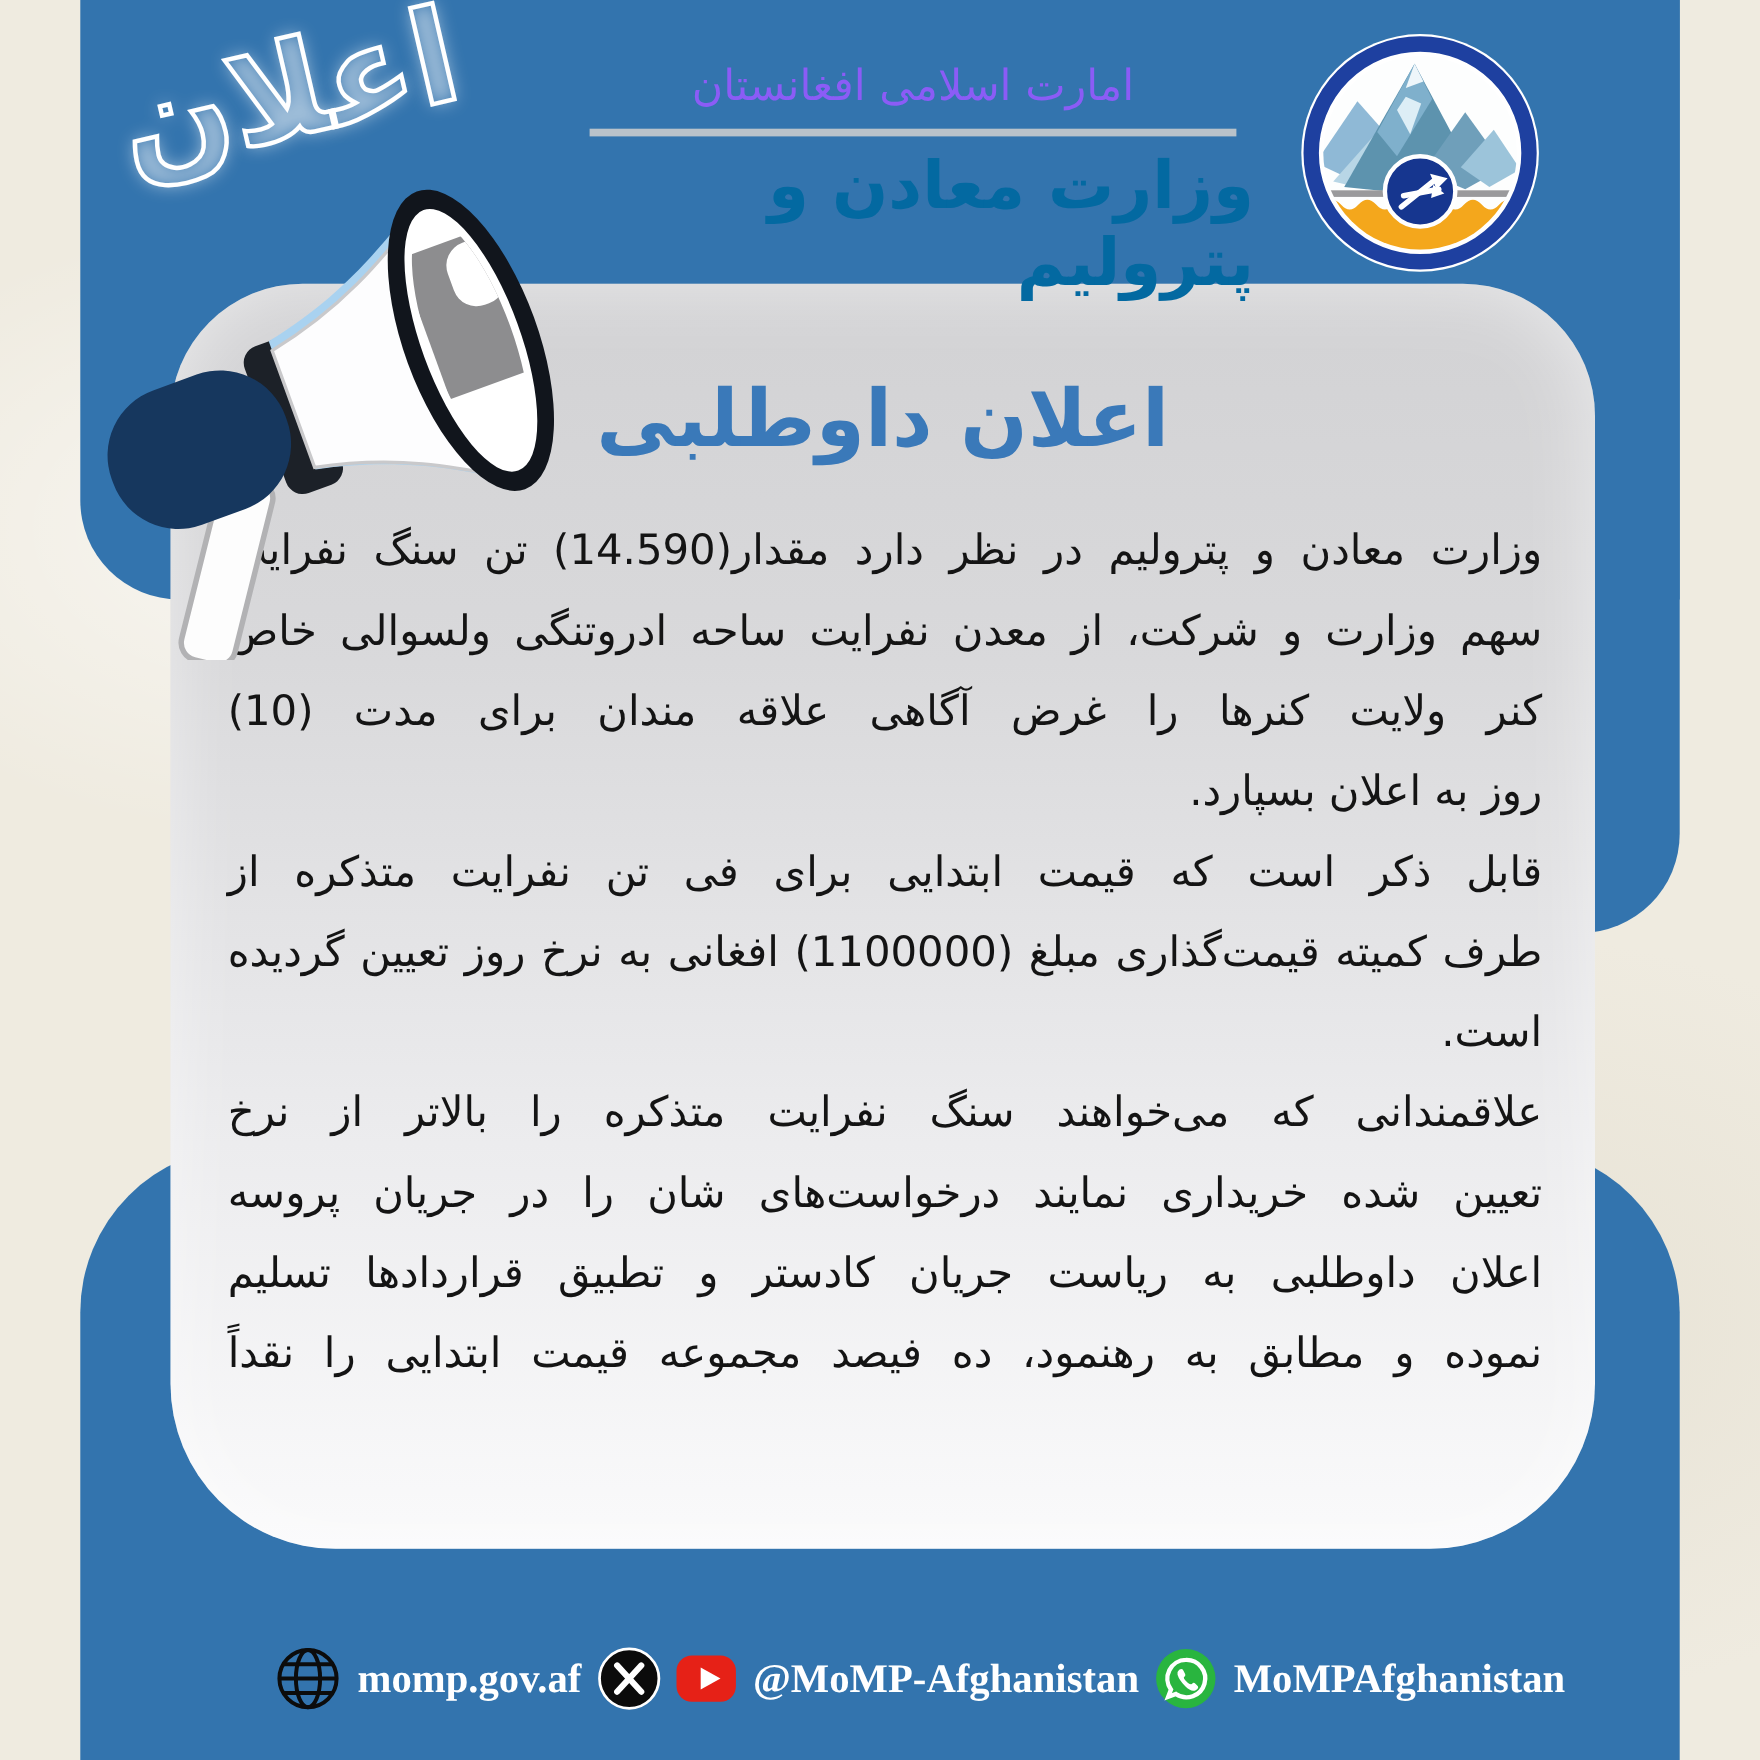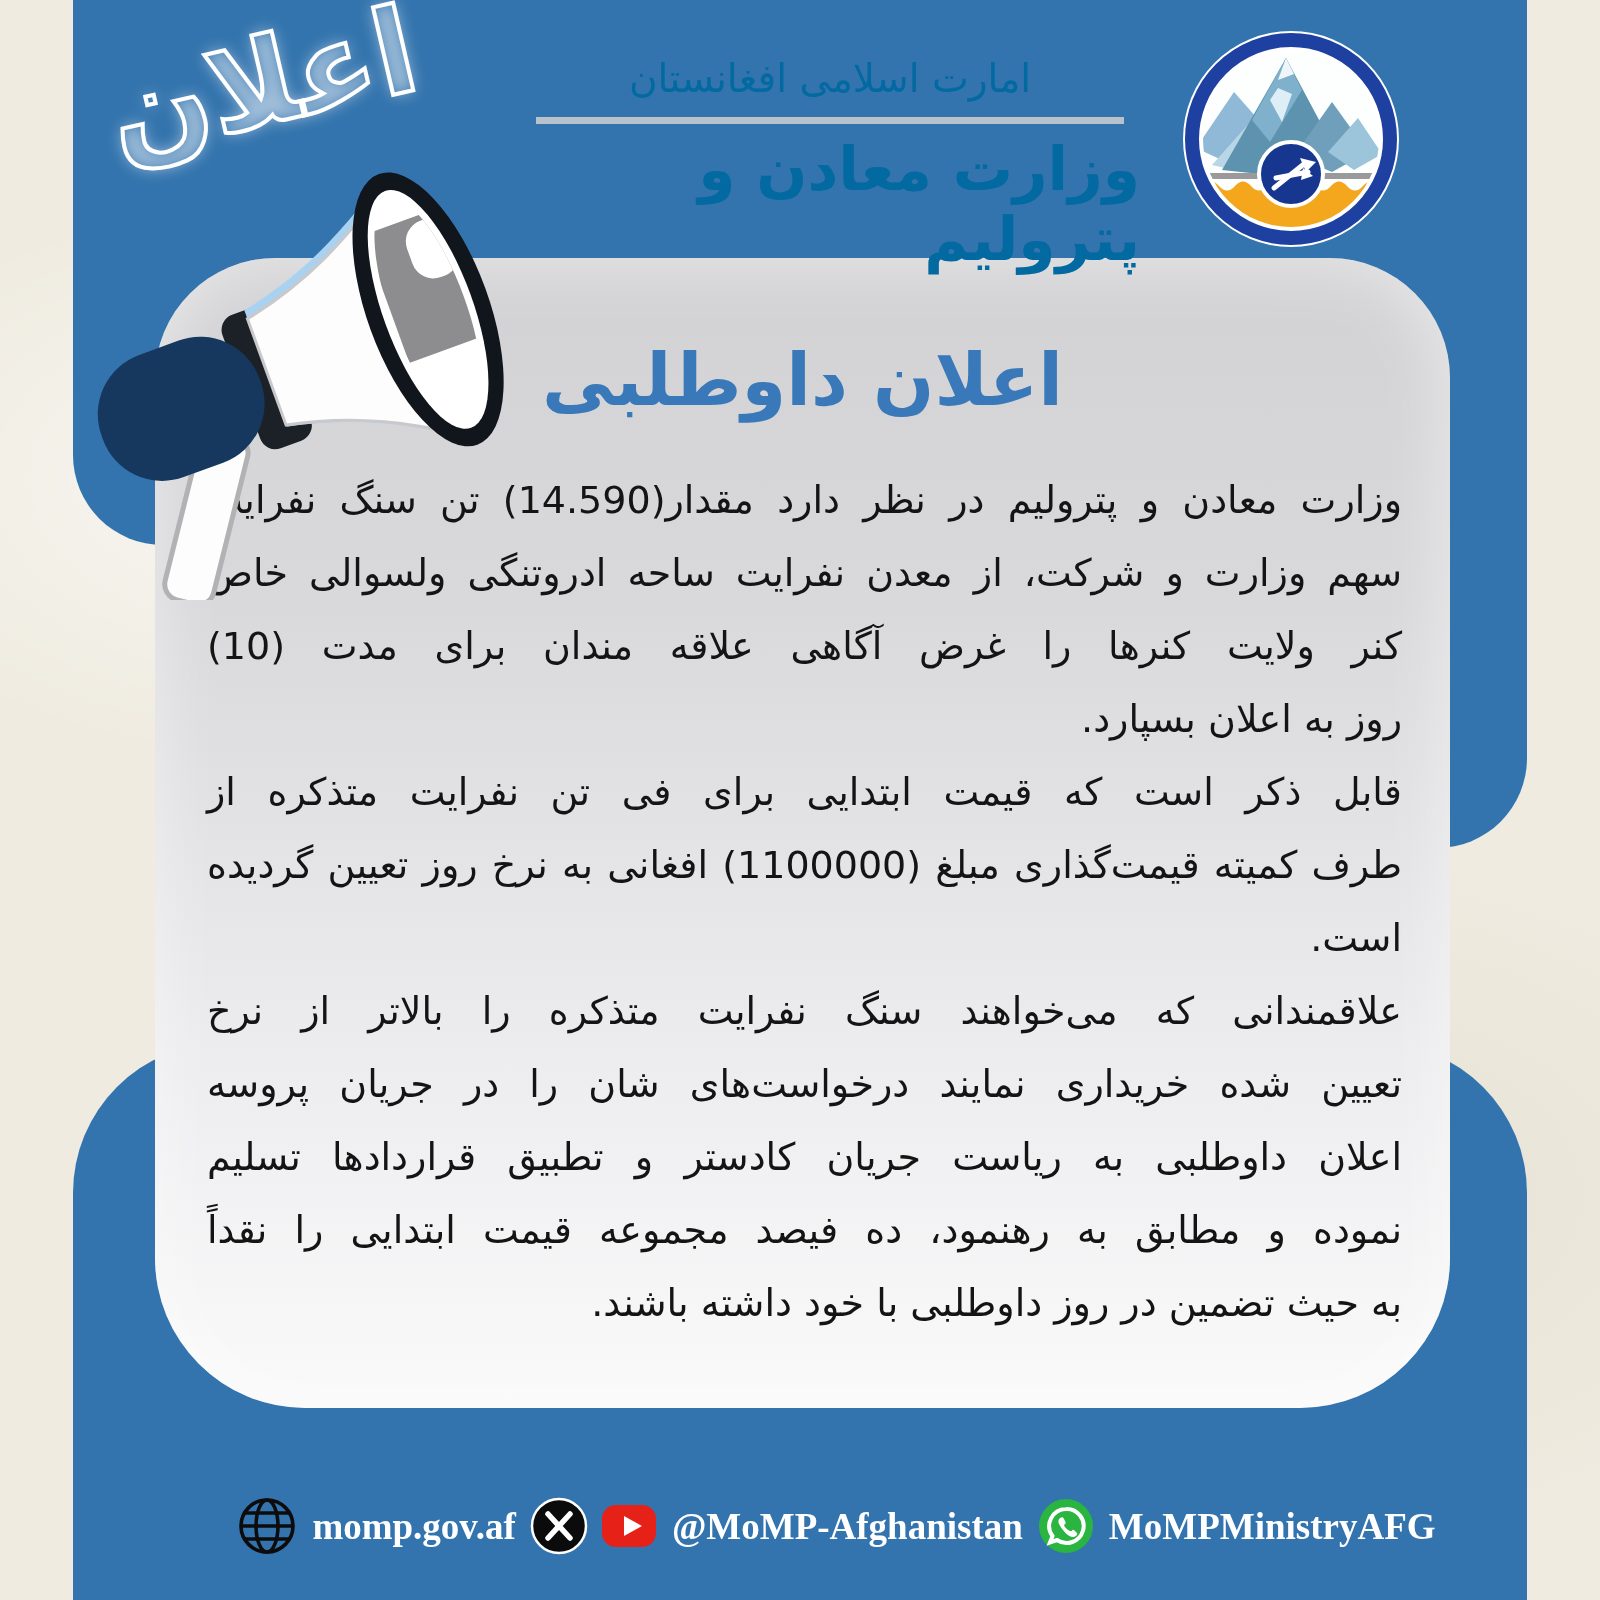--- a/index.html
+++ b/index.html
@@ -38,21 +38,21 @@
   
   .watermark{
     left:92px;top:14px;width:340px;z-index:4;text-align:center;
     transform:rotate(-13deg);
     font-size:118px;font-weight:bold;color:transparent;
     -webkit-text-stroke:4px #ffffff;
     text-shadow:0 0 16px rgba(255,255,255,.55);
   }
   
   .header{left:520px;top:56px;width:620px;z-index:4;display:flex;flex-direction:column;align-items:center;}
-  .hdr-line1{color:#0369a1;font-size:39px;letter-spacing:1px;}
+  .hdr-line1{color:#8b5cf6;font-size:39px;letter-spacing:1px;}
   .hdr-divider{width:588px;height:7px;background:#b9c2ca;margin:16px 0 10px 0;}
   .hdr-line2{color:#0369a1;font-size:60px;font-weight:bold;}
   .logo{left:1182px;top:30px;z-index:4;}
   .megaphone{left:50px;top:140px;z-index:5;}
   
   .footer{
     left:73px;top:1478px;width:1454px;height:96px;z-index:4;
     display:flex;flex-direction:row;align-items:center;justify-content:center;gap:12px;
     direction:ltr;
     font-family:"Liberation Serif", serif;font-weight:bold;
@@ -113,21 +113,20 @@
     <div class="bline j">سهم وزارت و شرکت، از معدن نفرایت ساحه ادروتنگی ولسوالی خاص</div>
     <div class="bline j">کنر ولایت کنرها را غرض آگاهی علاقه مندان برای مدت (10)</div>
     <div class="bline">روز به اعلان بسپارد.</div>
     <div class="bline j">قابل ذکر است که قیمت ابتدایی برای فی تن نفرایت متذکره از</div>
     <div class="bline j">طرف کمیته قیمت‌گذاری مبلغ (1100000) افغانی به نرخ روز تعیین گردیده</div>
     <div class="bline">است.</div>
     <div class="bline j">علاقمندانی که می‌خواهند سنگ نفرایت متذکره را بالاتر از نرخ</div>
     <div class="bline j">تعیین شده خریداری نمایند درخواست‌های شان را در جریان پروسه</div>
     <div class="bline j">اعلان داوطلبی به ریاست جریان کادستر و تطبیق قراردادها تسلیم</div>
     <div class="bline j">نموده و مطابق به رهنمود، ده فیصد مجموعه قیمت ابتدایی را نقداً</div>
-    <div class="bline">به حیث تضمین در روز داوطلبی با خود داشته باشند.</div>
   </div>
 </div>
 
 <svg class="abs megaphone" width="500" height="460" viewBox="0 0 500 460">
   <rect x="151" y="295" width="50" height="172" rx="16" transform="rotate(14 176 300)" fill="#fdfdfd" stroke="#b2b2b4" stroke-width="5"></rect>
   <g transform="translate(-11,-60) rotate(-20 250 280)">
     <rect x="196" y="218" width="54" height="142" rx="16" fill="#1c2128"></rect>
     <rect x="48" y="224" width="168" height="130" rx="63" fill="#16375e"></rect>
     <path d="M225,218 C310,201 362,164 396,144 L396,416 C362,396 310,359 225,342 Z" fill="#a9d2f0"></path>
     <path d="M225,227 C310,210 362,173 396,153 L396,414 C362,394 310,357 225,340 Z" fill="#fdfdfe" stroke="#c9c9cb" stroke-width="3"></path>
@@ -164,14 +163,14 @@
   <svg class="ficon" width="58" height="58" viewBox="0 0 58 58">
     <rect x="2" y="8" width="54" height="42" rx="14" fill="#e62117"></rect>
     <polygon points="24,19 42,29 24,39" fill="#ffffff"></polygon>
   </svg>
   <span class="txt">@MoMP-Afghanistan</span>
   <svg class="ficon" width="58" height="58" viewBox="0 0 58 58">
     <circle cx="29" cy="29" r="27" fill="#29b53f"></circle>
     <path d="M29 12 a17 17 0 1 1 -9 31 l-7 2.5 2.5 -6.5 a17 17 0 0 1 13.5 -27 Z" fill="none" stroke="#ffffff" stroke-width="4"></path>
     <path d="M23 21 q3 -2 4 1 l1.5 3 q.5 1.5 -1 2.5 t3.5 5.5 q3 2 4 .5 t3 .5 l2 2 q1 2 -2 3.5 q-4 2 -9.5 -3.5 t-7 -10.5 q-.5 -3 1.5 -4.5 Z" fill="#ffffff"></path>
   </svg>
-  <span class="txt">MoMPMinistryAFG</span>
+  <span class="txt">MoMPAfghanistan</span>
 </div>
 
 </body></html>

